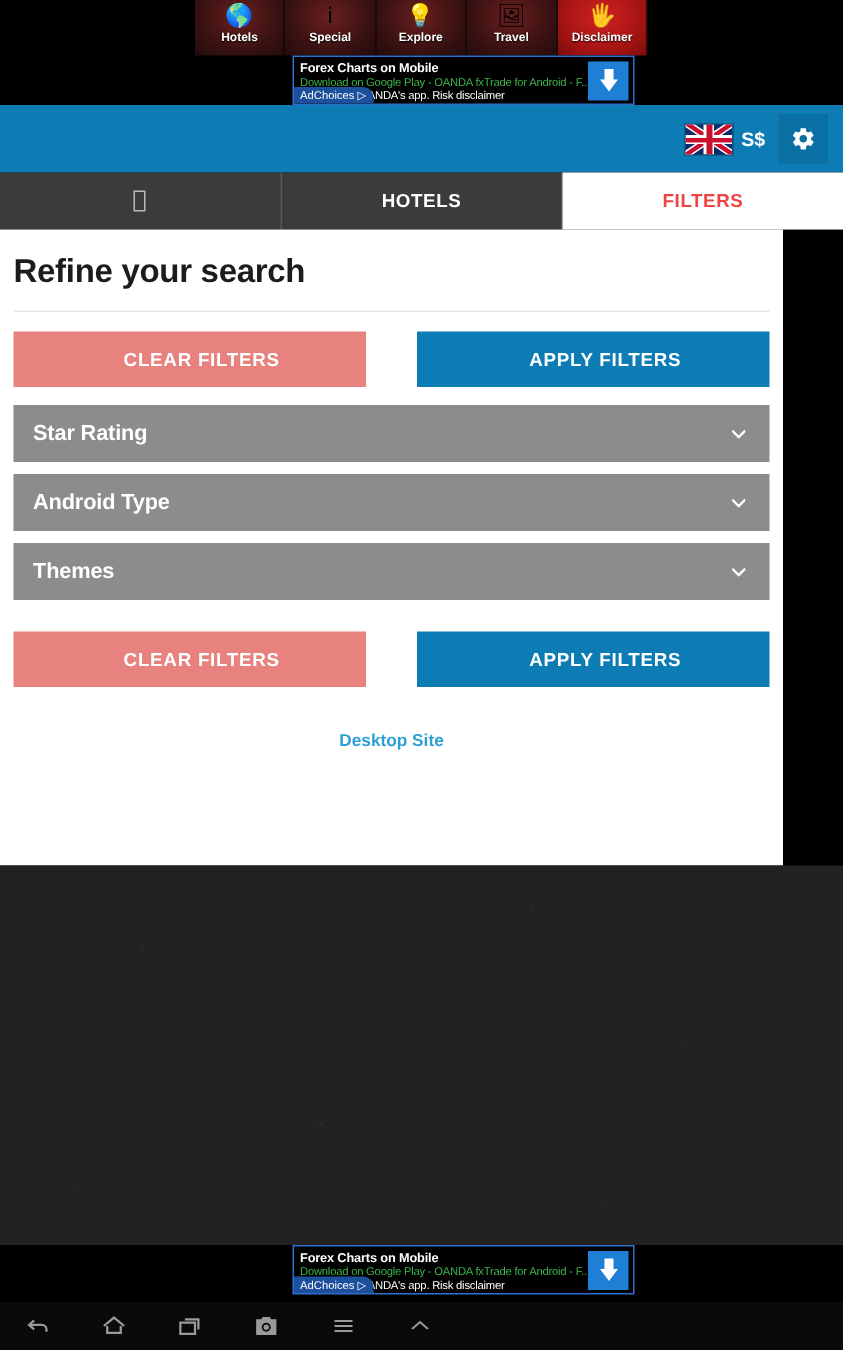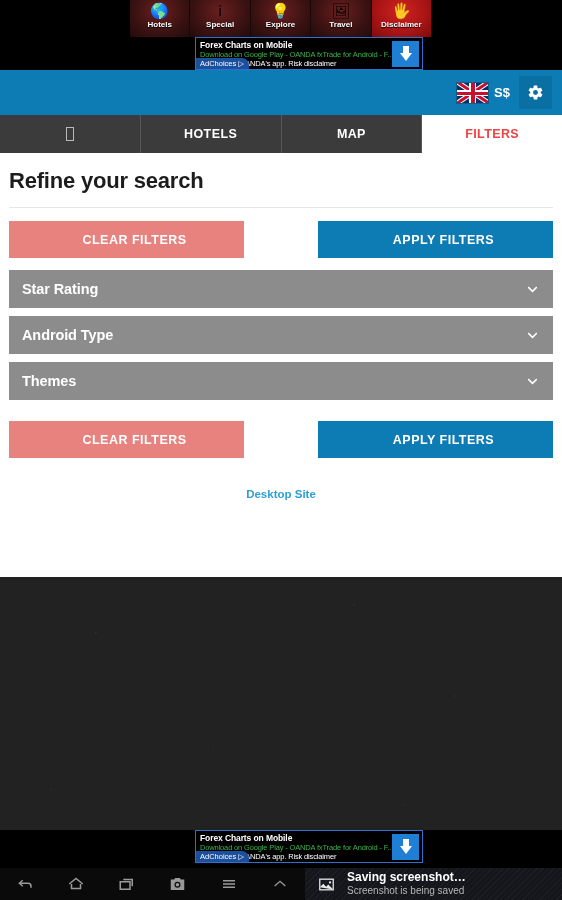--- a/index.html
+++ b/index.html
@@ -130,21 +130,21 @@
   }
   .tab:last-child{border-right:none;}
   .tab.active{background:#fff;color:#ef4444;}
   .tofu{
     display:inline-block;width:8px;height:14px;
     border:1.5px solid #b9b9b9;
   }
 
   
   .page{
-    position:absolute;left:0;top:153px;width:562px;height:424px;
+    position:absolute;left:0;top:153px;width:522px;height:424px;
     background:#fff;
   }
   .page-title{
     font-size:22px;font-weight:bold;color:#1c1c1c;
     padding:15px 0 0 9px;letter-spacing:-0.2px;
   }
   .rule{
     height:1px;background:#e6e6e6;margin:13px 9px 0 9px;
   }
   .btn-row{
@@ -287,21 +287,20 @@
         </svg>
       </div>
     </div>
   </div>
 
   <div class="tabbar">
     <div class="tab">
       <span class="tofu"></span>
     </div>
     <div class="tab">HOTELS</div>
-    <div class="tab">MAP</div>
     <div class="tab active">FILTERS</div>
   </div>
 
   <div class="page">
     <div class="page-title">Refine your search</div>
     <div class="rule"></div>
 
     <div class="btn-row">
       <button class="btn clear">CLEAR FILTERS</button>
       <button class="btn apply">APPLY FILTERS</button>
@@ -389,28 +388,15 @@
           <path d="M3 7h18M3 12h18M3 17h18"></path>
         </svg>
       </div>
       <div class="nav-btn">
         <svg width="20" height="16" viewBox="0 0 24 24" fill="none" stroke="#9a9a9a" stroke-width="2">
           <path d="M4 15l8-7 8 7"></path>
         </svg>
       </div>
     </div>
 
-    <div class="notif">
-      <div class="notif-icon">
-        <svg width="19" height="17" viewBox="0 0 24 24" fill="none" stroke="#e8e8e8" stroke-width="1.8">
-          <rect x="2.5" y="4.5" width="19" height="15"></rect>
-          <path d="M2.5 16l5-5 4 4 3-3 7 7" fill="#e8e8e8" stroke="none"></path>
-          <circle cx="17" cy="9" r="1.6" fill="#e8e8e8" stroke="none"></circle>
-        </svg>
-      </div>
-      <div class="notif-text">
-        <span class="notif-title">Saving screenshot…</span>
-        <span class="notif-sub">Screenshot is being saved</span>
-      </div>
-    </div>
   </div>
 
 </div>
 
 </body></html>

